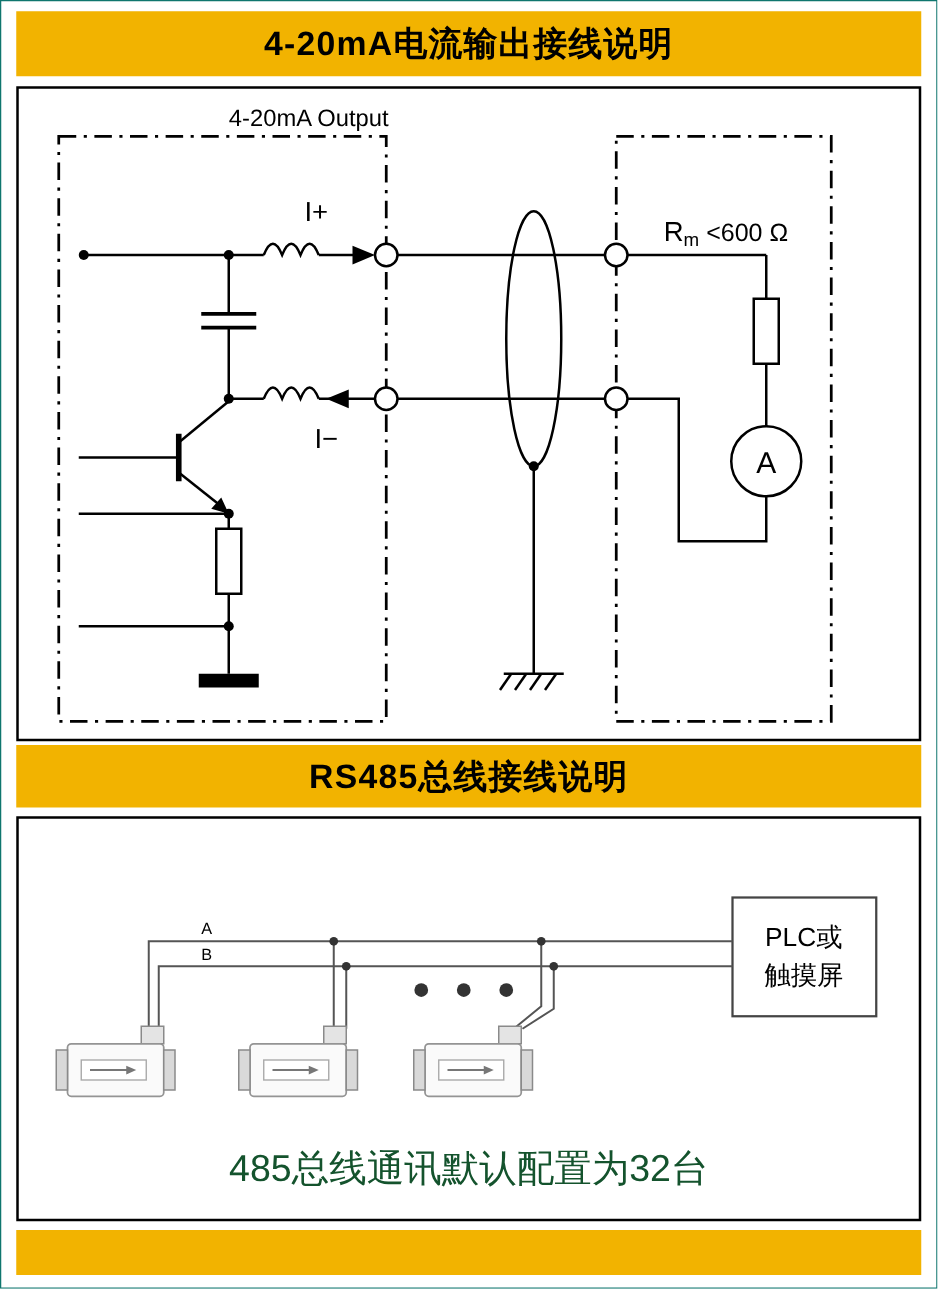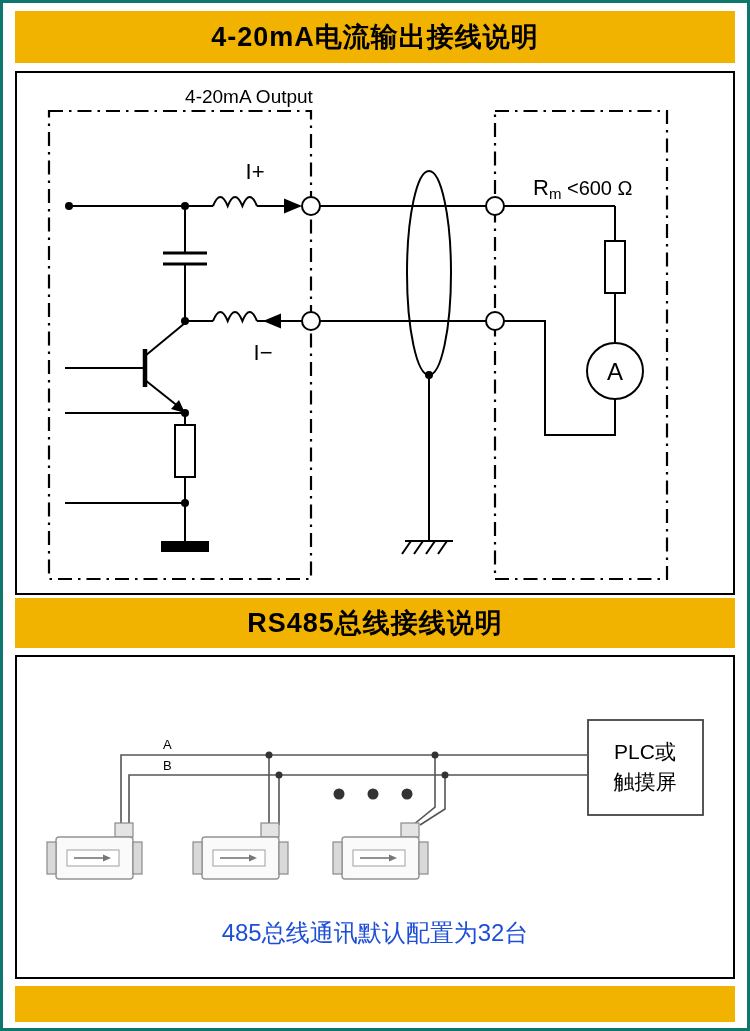--- a/index.html
+++ b/index.html
@@ -1,21 +1,21 @@
 <!DOCTYPE html>
 <html><head>
 <meta charset="utf-8">
 <style>
   * { margin:0; padding:0; box-sizing:border-box; }
   html,body { background:#fff; }
   body { font-family:"Liberation Sans", sans-serif; color:#000; }
   .page {
     width:750px; height:1031px;
     background:#fff;
-    border:3px solid #0f766e;
+    border:1px solid #0f766e;
     padding:8px 12px;
     overflow:hidden;
   }
   .banner {
     height:52px;
     display:flex; align-items:center; justify-content:center;
     font-size:27px; font-weight:bold; letter-spacing:1px;
   }
   .banner.b2 { height:50px; margin-top:3px; }
   .panel {
@@ -39,21 +39,21 @@
   .plcbox { fill:#fff; stroke:#444; stroke-width:1.8; }
   .dbody { fill:#fafafa; stroke:#949494; stroke-width:1.4; }
   .dcap  { fill:#d9d9d9; stroke:#8a8a8a; stroke-width:1.2; }
   .dfit  { fill:#e4e4e4; stroke:#8a8a8a; stroke-width:1.2; }
   .dslot { fill:#ffffff; stroke:#a8a8a8; stroke-width:1.1; }
   .darrow{ stroke:#777; stroke-width:1.6; }
   .note {
     height:70px;
     display:flex; align-items:flex-start; justify-content:center;
     padding-top:10px;
-    font-size:24px; color:#1d4ed8;
+    font-size:30px; color:#14532d;
   }
   .footer-bar { height:36px; margin-top:7px; }
 </style>
 </head>
 <body>
 
 <div class="page">
 
   <div class="banner" style="background-color: rgb(242, 179, 0);">
     <span>4-20mA电流输出接线说明</span>

